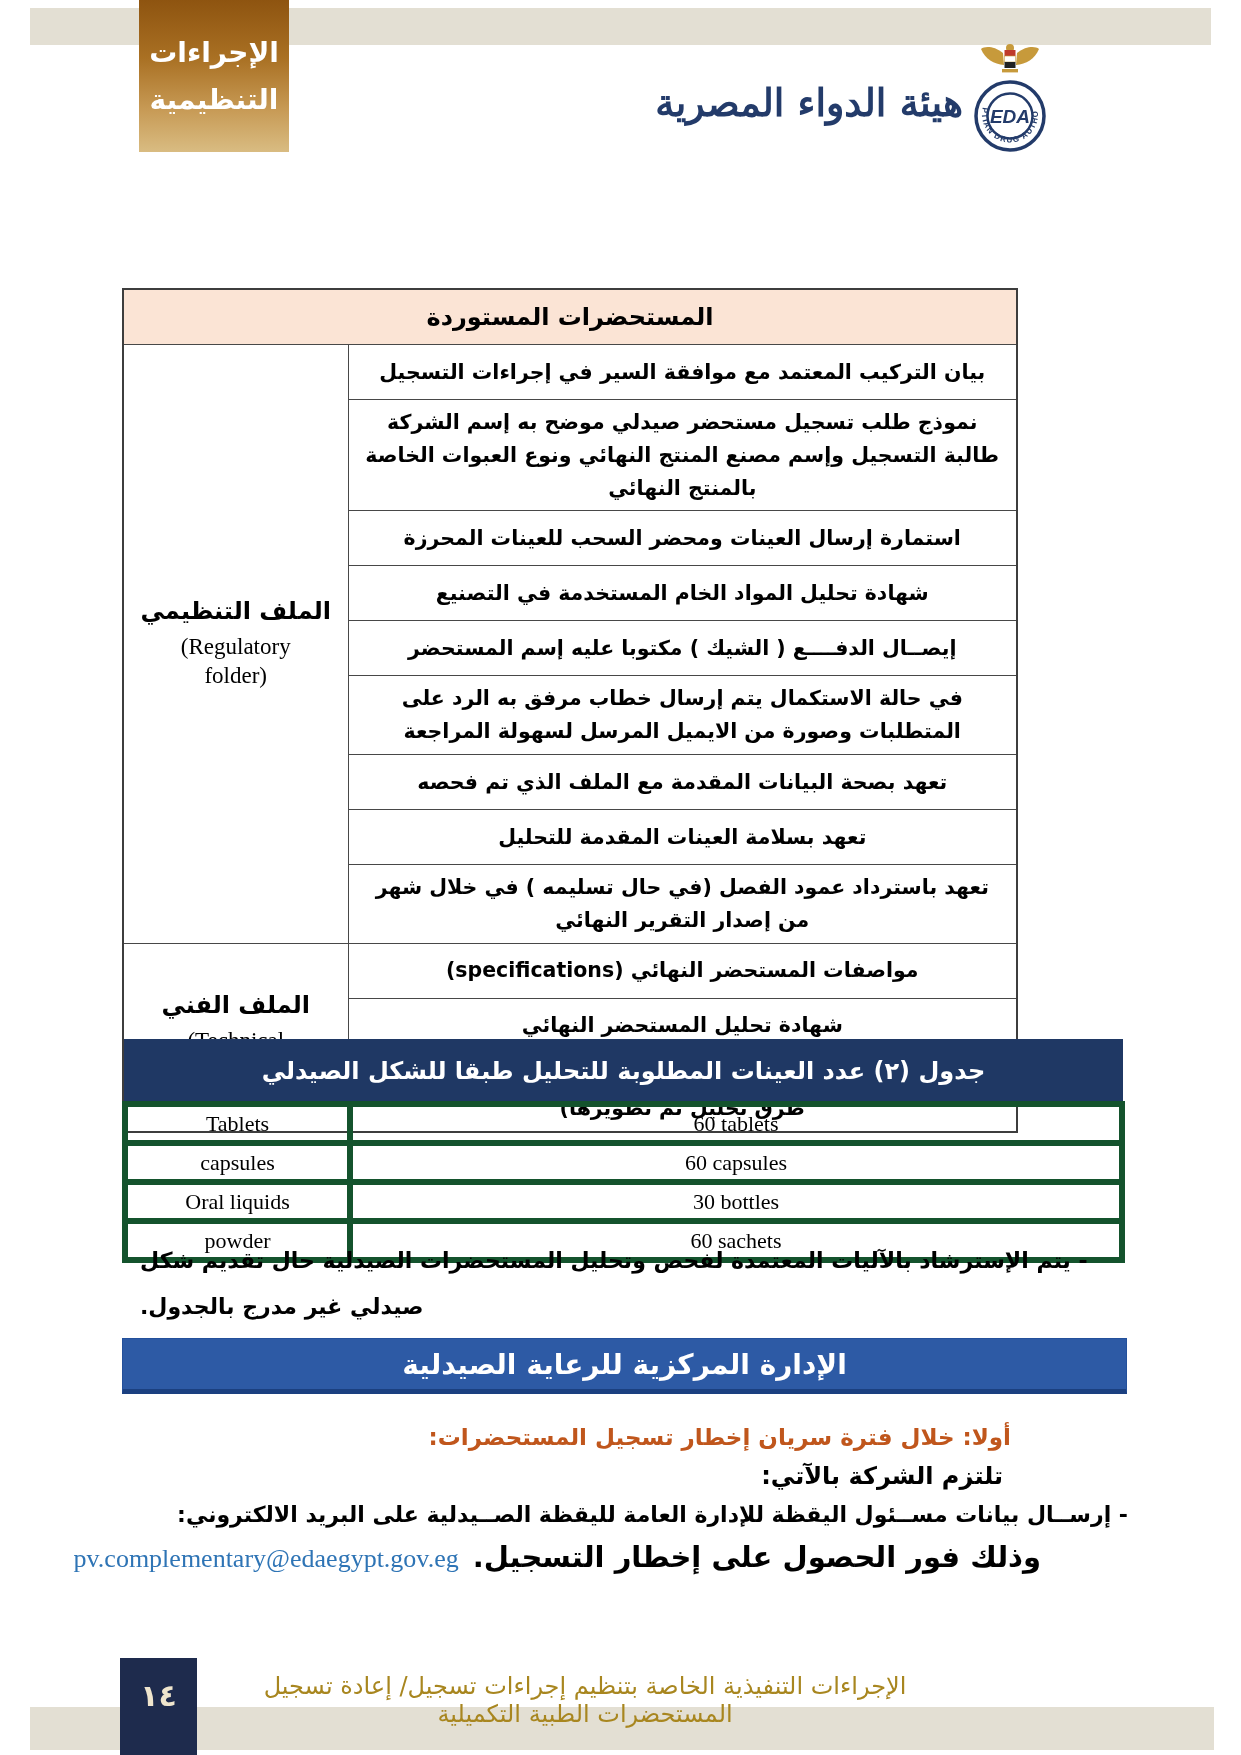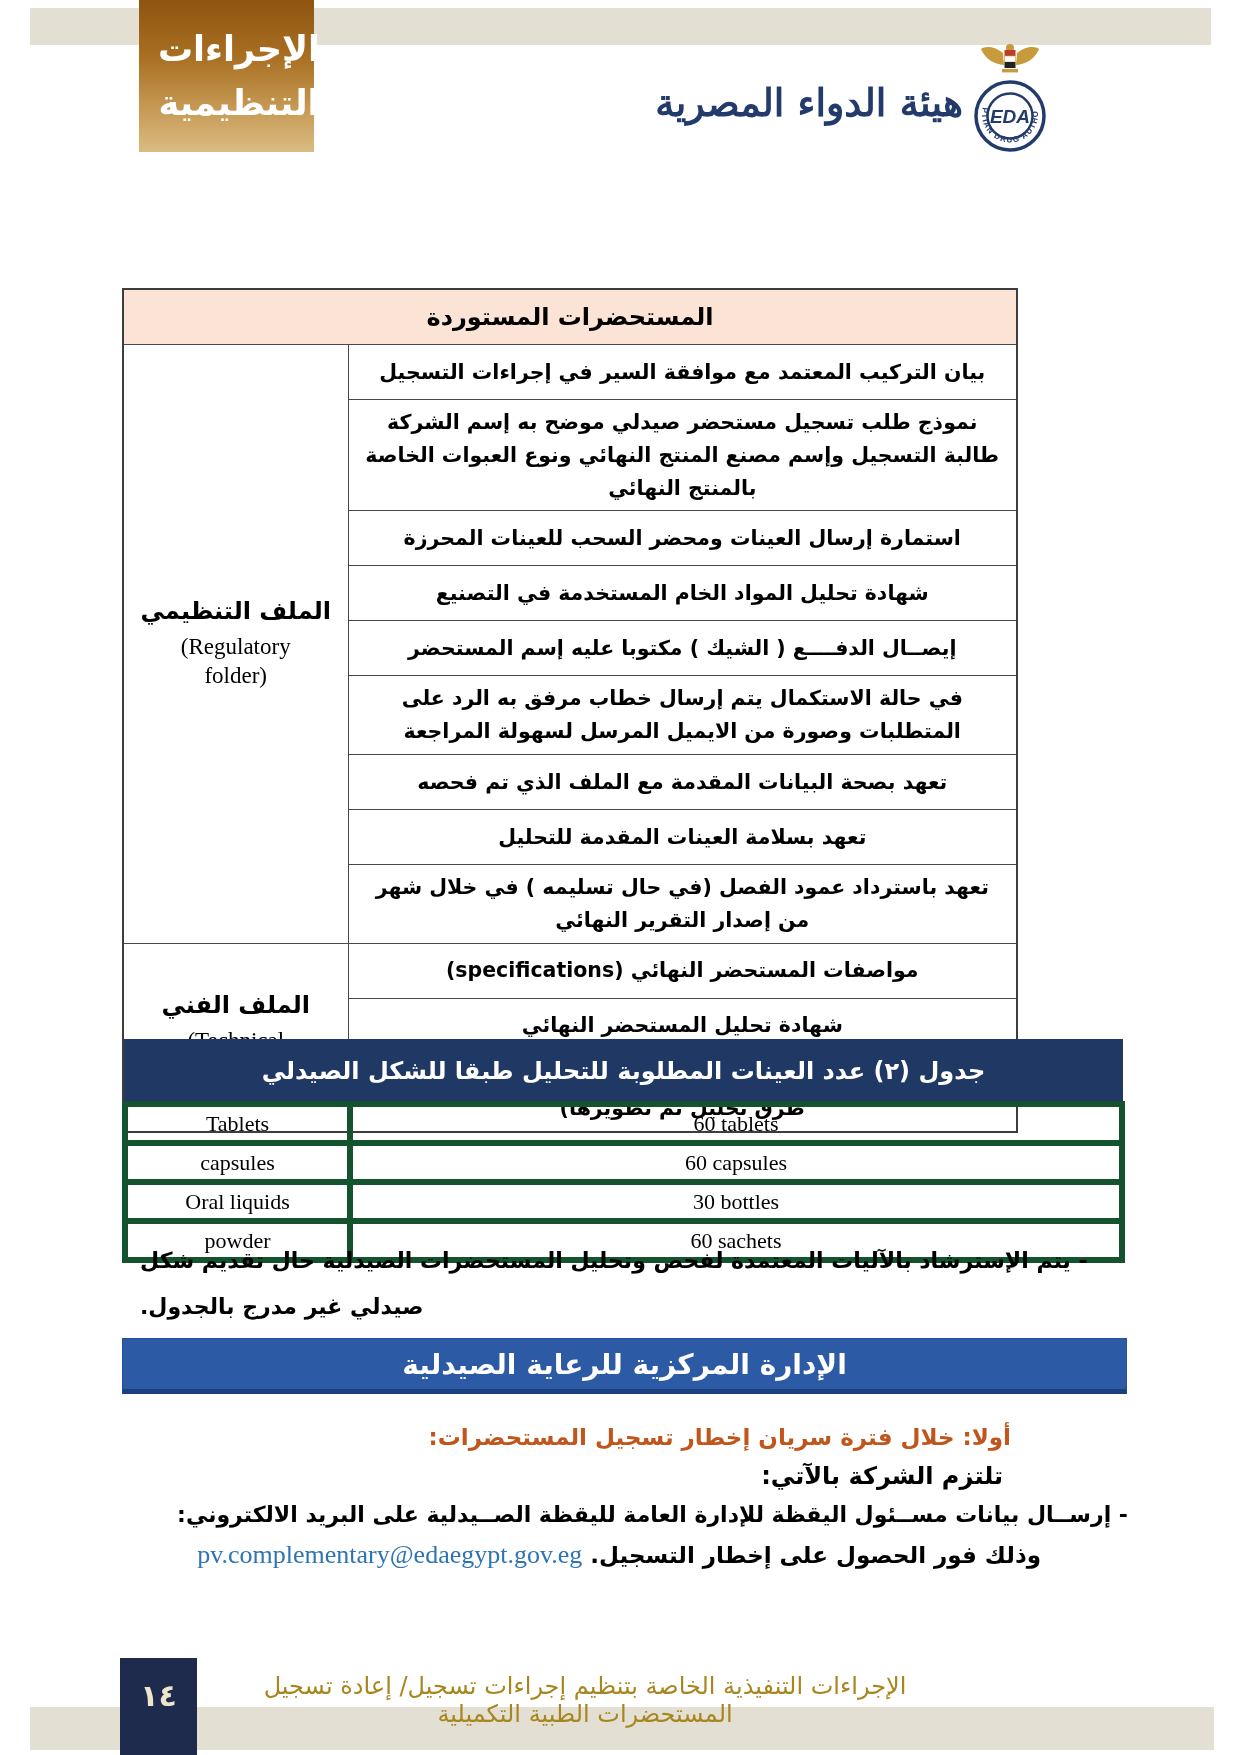--- a/index.html
+++ b/index.html
@@ -4,21 +4,21 @@
 <style>
   html,body{margin:0;padding:0;background:#ffffff;}
   .page{position:relative;width:1241px;height:1755px;background:#ffffff;overflow:hidden;
         font-family:"DejaVu Sans",sans-serif;color:#000;}
 
   
   .top-strip{position:absolute;left:30px;top:8px;width:1181px;height:37px;background:#e3dfd3;}
   .badge{position:absolute;left:139px;top:0;width:150px;height:152px;z-index:3;
          background:linear-gradient(180deg,#8e5410 0%,#a97023 38%,#c79a55 72%,#d9bc82 100%);
          color:#fff;display:flex;flex-direction:column;align-items:center;justify-content:center;
-         gap:14px;font-weight:bold;font-size:35px;direction:rtl;text-align:center;padding-left:25px;}
+         gap:14px;font-weight:bold;font-size:28px;direction:rtl;text-align:center;}
 
   
   .logo-callig{position:absolute;top:80px;right:278px;color:#233b6a;font-size:38px;font-weight:bold;
                font-family:"DejaVu Serif",serif;direction:rtl;letter-spacing:-1px;}
   .seal{position:absolute;left:964px;top:40px;}
 
   
   .table1{position:absolute;left:122px;top:288px;width:896px;border-collapse:collapse;
           table-layout:fixed;border:2.5px solid #3d3d3d;}
   .table1 th,.table1 td{border:1.6px solid #484848;}
@@ -45,23 +45,23 @@
 
   .banner{position:absolute;left:122px;top:1338px;width:1003px;height:50px;background:#2d5aa5;
           border:1px solid #24509b;border-bottom:5px solid #1b4080;display:flex;align-items:center;
           justify-content:center;color:#fff;font-size:28px;font-weight:bold;direction:rtl;}
 
   .heading-orange{position:absolute;right:230px;top:1424px;color:#c0561c;font-size:23px;
                   font-weight:bold;direction:rtl;}
   .subheading{position:absolute;right:238px;top:1462px;font-size:24px;font-weight:bold;direction:rtl;}
   .bullet1{position:absolute;right:113px;top:1502px;font-size:22px;font-weight:bold;direction:rtl;}
   .email-line{position:absolute;right:200px;top:1540px;display:flex;direction:ltr;
-              gap:8px;align-items:baseline;}
+              gap:14px;align-items:baseline;}
   .email{color:#2e74b5;font-family:"Liberation Serif",serif;font-size:26px;text-decoration:none;}
-  .email-suffix{font-weight:bold;font-size:23px;direction:rtl;}
+  .email-suffix{font-weight:bold;font-size:29px;direction:rtl;}
 
   
   .footer-strip{position:absolute;left:30px;top:1707px;width:1184px;height:43px;background:#e3dfd3;z-index:1;}
   .page-tab{position:absolute;left:120px;top:1658px;width:77px;height:97px;background:#1e2b4d;
             color:#efe5cd;display:flex;justify-content:center;align-items:flex-start;
             padding-top:20px;font-size:30px;font-weight:bold;z-index:2;box-sizing:border-box;}
   .footer-text{position:absolute;left:230px;top:1672px;width:710px;color:#a8861f;font-size:24px;
                direction:rtl;text-align:center;z-index:2;}
 </style>
 </head>

